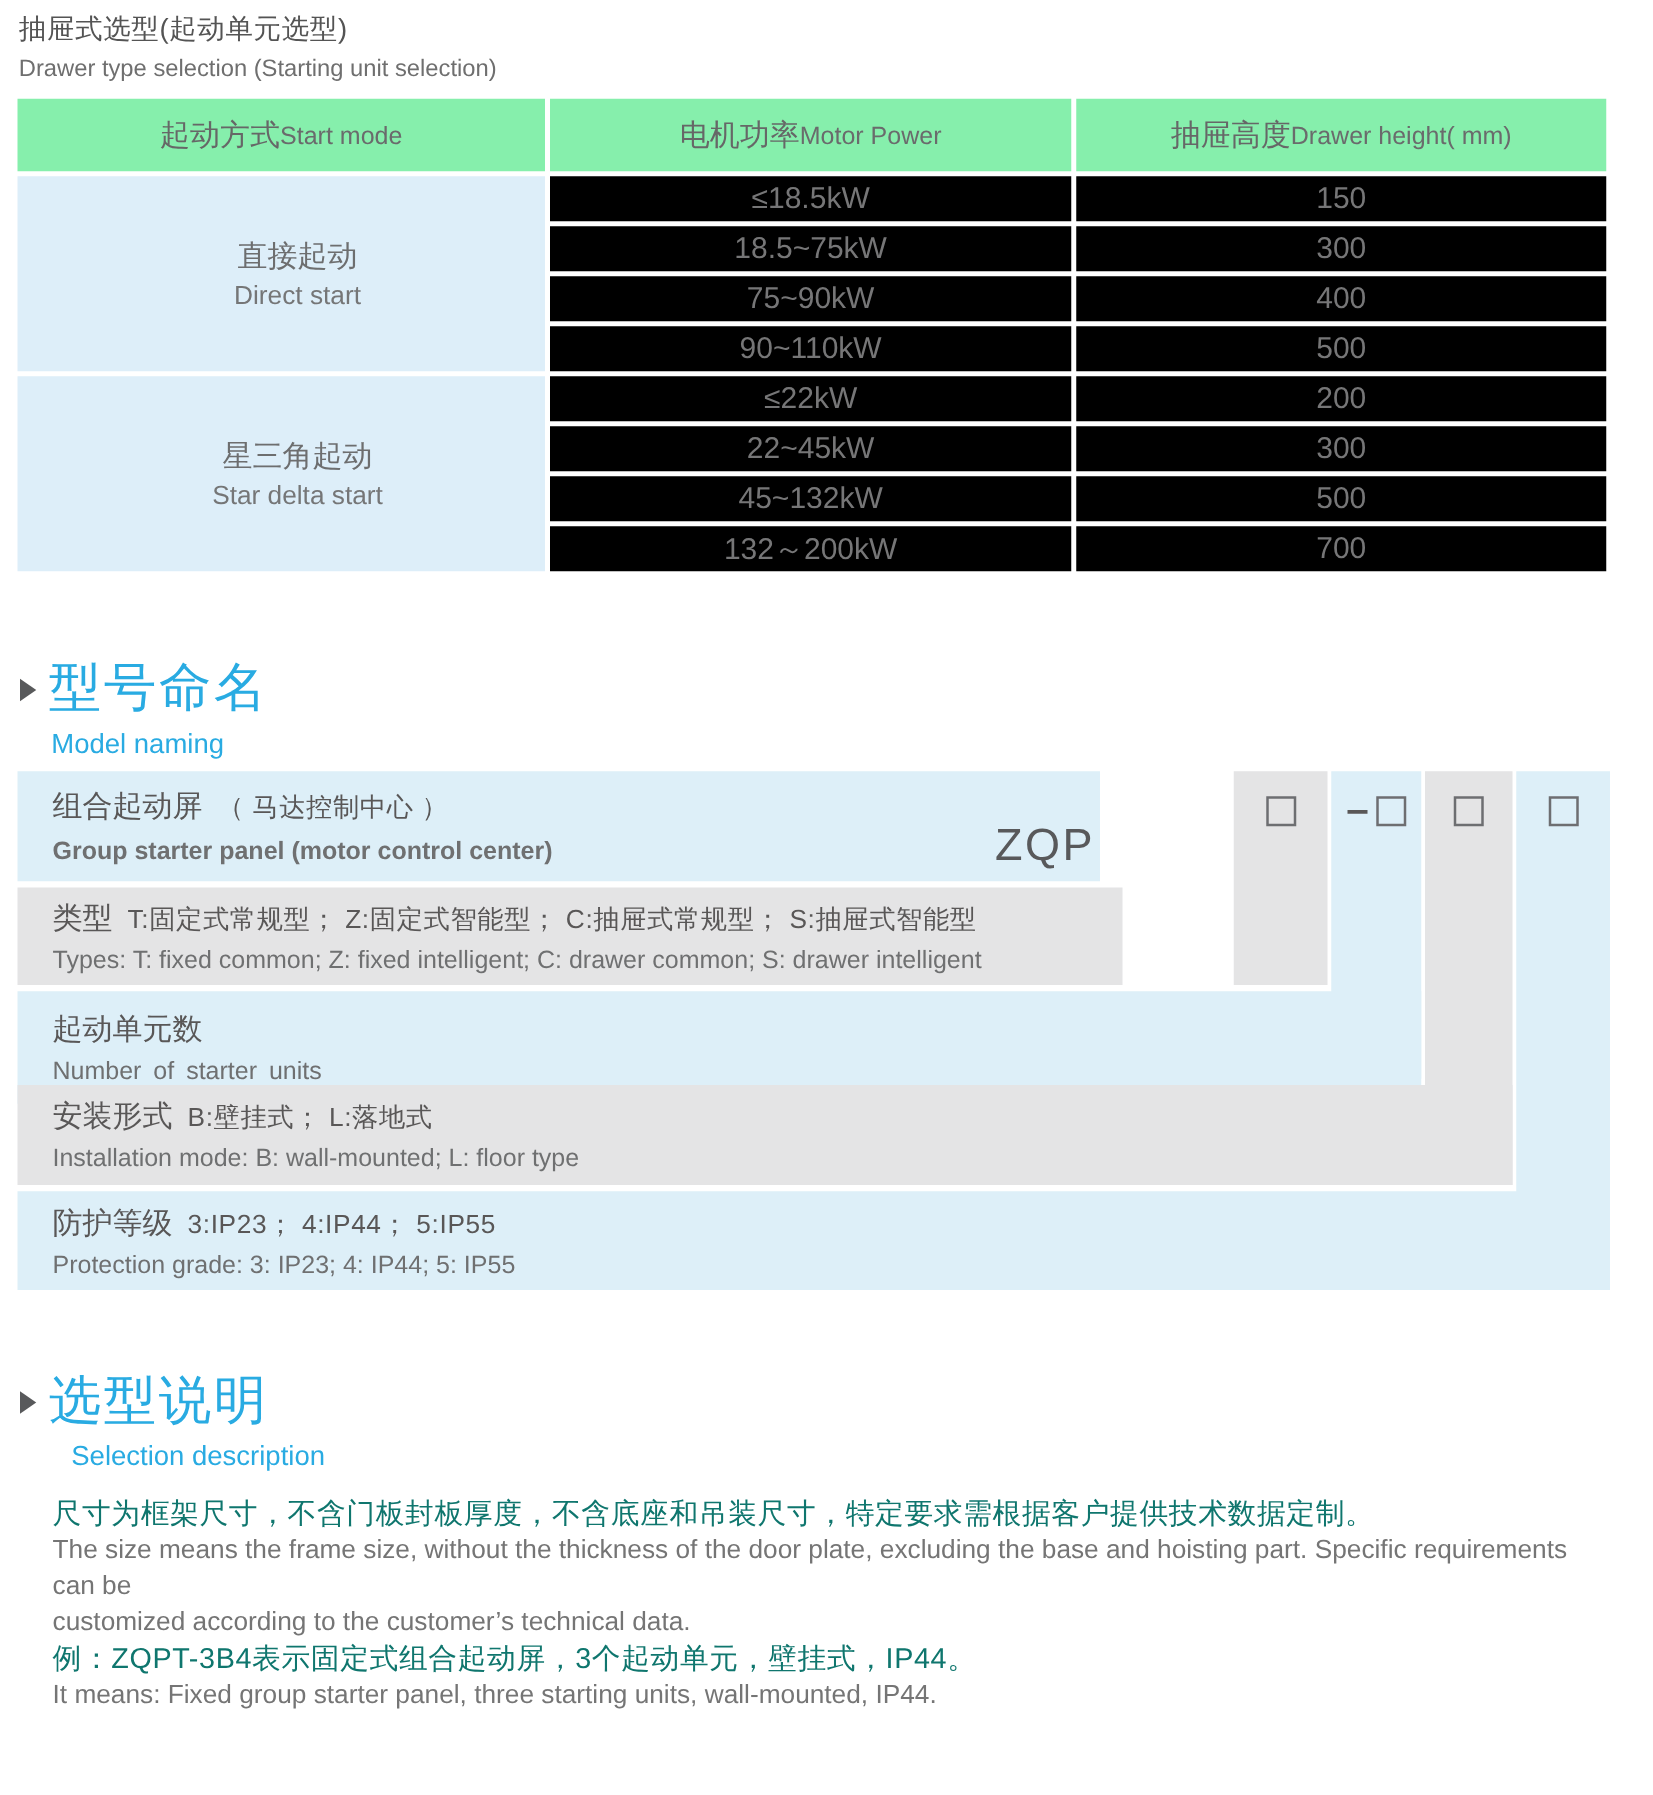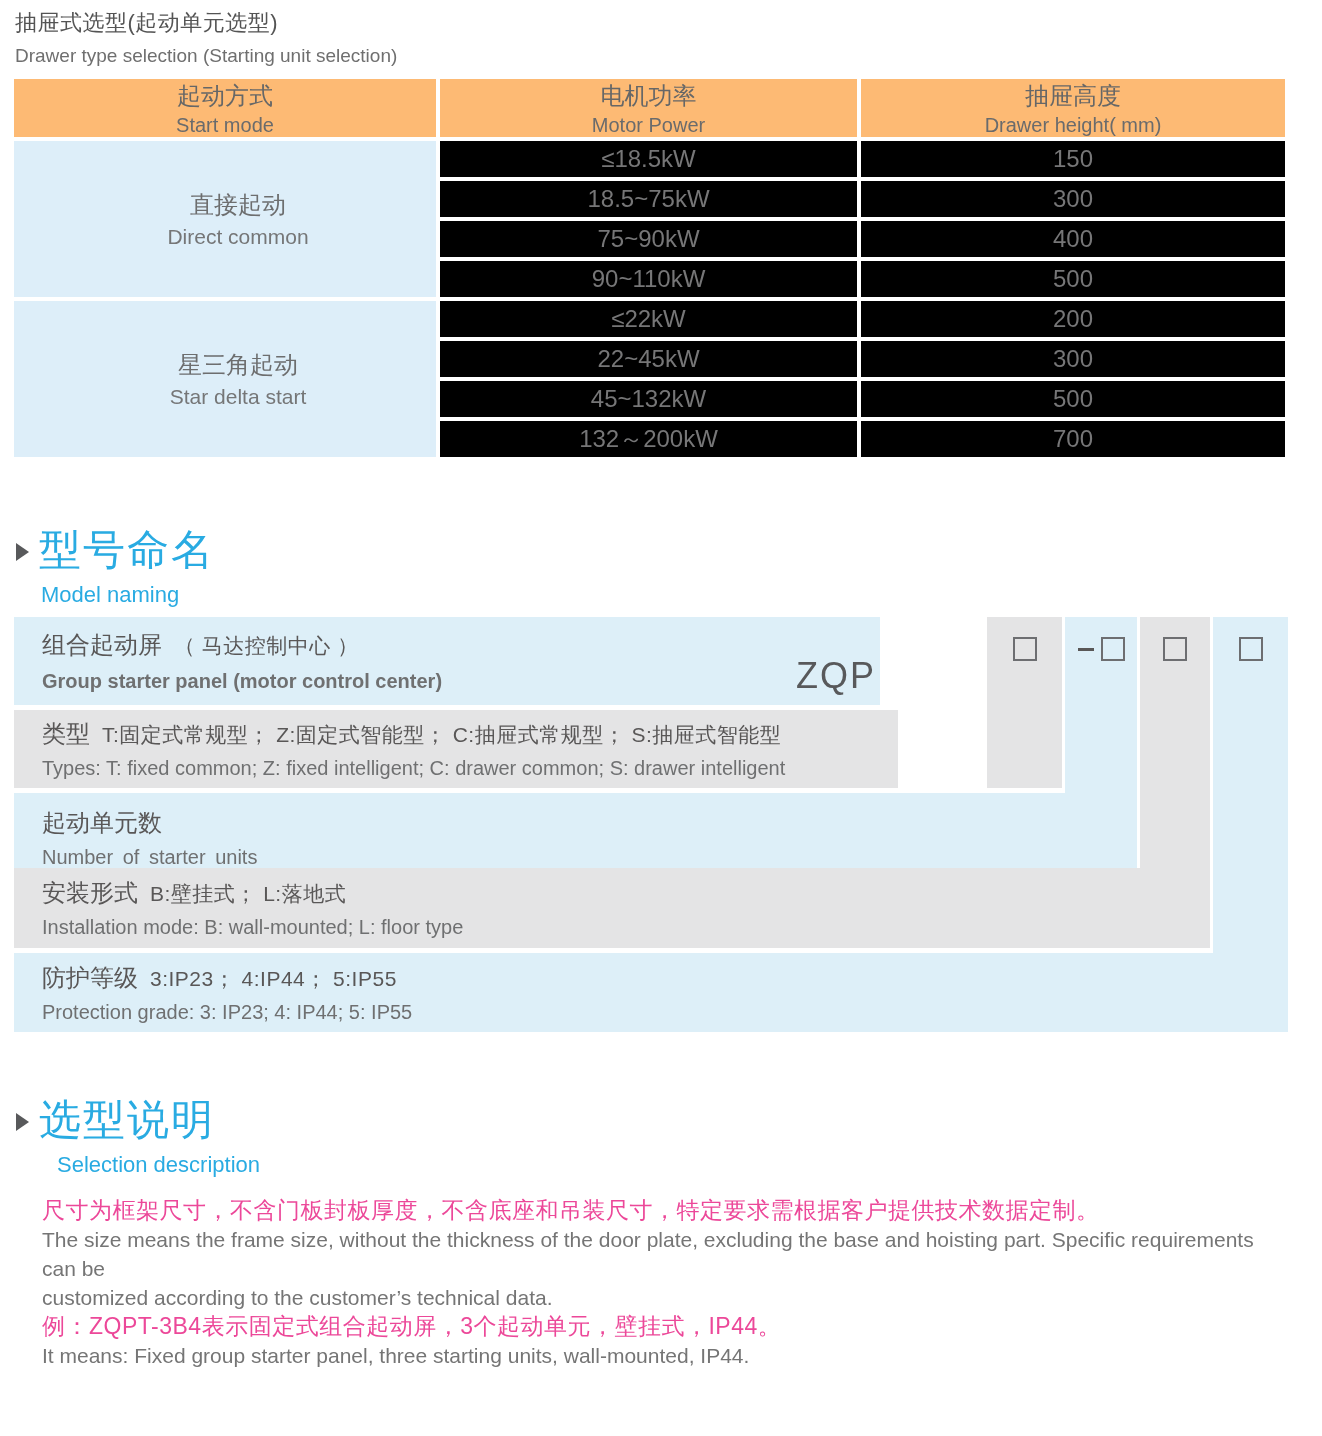--- a/index.html
+++ b/index.html
@@ -13,21 +13,21 @@
   .page-title { position:absolute; left:15px; top:8px; }
   .page-title .zh { font-size:22px; color:#545454; letter-spacing:.5px; }
   .page-title .en { font-size:19px; color:#6f6f6f; margin-top:7px; }
 
   
   .sel-table {
     position:absolute; left:14px; top:79px; width:1271px;
     display:grid; grid-template-columns:422px 417px 424px;
     grid-template-rows:58px repeat(8,36px); gap:4px;
   }
-  .th { background:#fdba74; display:flex; flex-direction:column; justify-content:center; align-items:center; }
+  .th { background:#86efac; display:flex; justify-content:center; align-items:center; }
   .th .zh { font-size:24px; color:#666767; }
   .th .en { font-size:20px; color:#6a6b6c; margin-top:2px; }
   .td { background:#000000; display:flex; justify-content:center; align-items:center;
         font-size:24px; color:#767677; }
   .merged { background:#ddeef9; display:flex; flex-direction:column; justify-content:center; align-items:center;padding-left:26px; }
   .merged .zh { font-size:24px; color:#6d6e6f; }
   .merged .en { font-size:21px; color:#757677; margin-top:4px; }
 
   
   .section-head { position:absolute; left:16px; }
@@ -63,21 +63,21 @@
   .drow .zh { font-size:24px; color:#595757; }
   .drow .zh .detail { font-size:21px; margin-left:12px; letter-spacing:.5px; }
   .drow .en { font-size:20px; color:#6f7071; margin-top:7px; }
   .r1 .en { margin-top:9px;font-weight:bold; }
   .r3 .en { word-spacing:4px; }
   .code-prefix { position:absolute; right:4px; top:38px; font-size:36px;
                  color:#58595b; letter-spacing:2px; }
 
   
   .paras { position:absolute; left:42px; top:1196px; width:1250px; }
-  .paras .zh { font-size:23px; color:#ec4899; line-height:29px; letter-spacing:.5px; }
+  .paras .zh { font-size:23px; color:#0f766e; line-height:29px; letter-spacing:.5px; }
   .paras .en { font-size:21px; color:#757575; line-height:29px; }
 </style>
 </head>
 <body>
 
 <div class="page-title">
   <div class="zh">抽屉式选型(起动单元选型)</div>
   <div class="en">Drawer type selection (Starting unit selection)</div>
 </div>
 
@@ -90,21 +90,21 @@
     <div class="zh">电机功率</div>
     <div class="en">Motor Power</div>
   </div>
   <div class="th" style="grid-area:1/3">
     <div class="zh">抽屉高度</div>
     <div class="en">Drawer height( mm)</div>
   </div>
 
   <div class="merged" style="grid-area:2/1/span 4/auto">
     <div class="zh">直接起动</div>
-    <div class="en">Direct common</div>
+    <div class="en">Direct start</div>
   </div>
   <div class="td" style="grid-area:2/2">≤18.5kW</div>
   <div class="td" style="grid-area:2/3">150</div>
   <div class="td" style="grid-area:3/2">18.5~75kW</div>
   <div class="td" style="grid-area:3/3">300</div>
   <div class="td" style="grid-area:4/2">75~90kW</div>
   <div class="td" style="grid-area:4/3">400</div>
   <div class="td" style="grid-area:5/2">90~110kW</div>
   <div class="td" style="grid-area:5/3">500</div>
 

